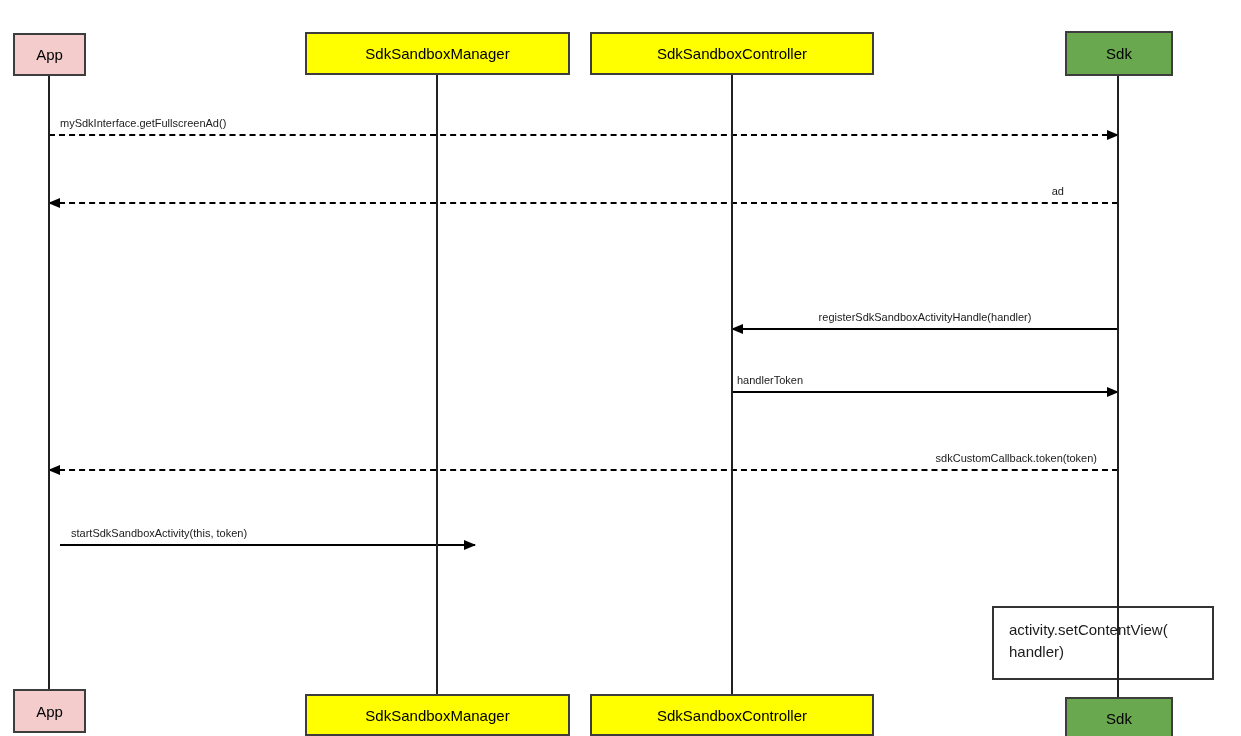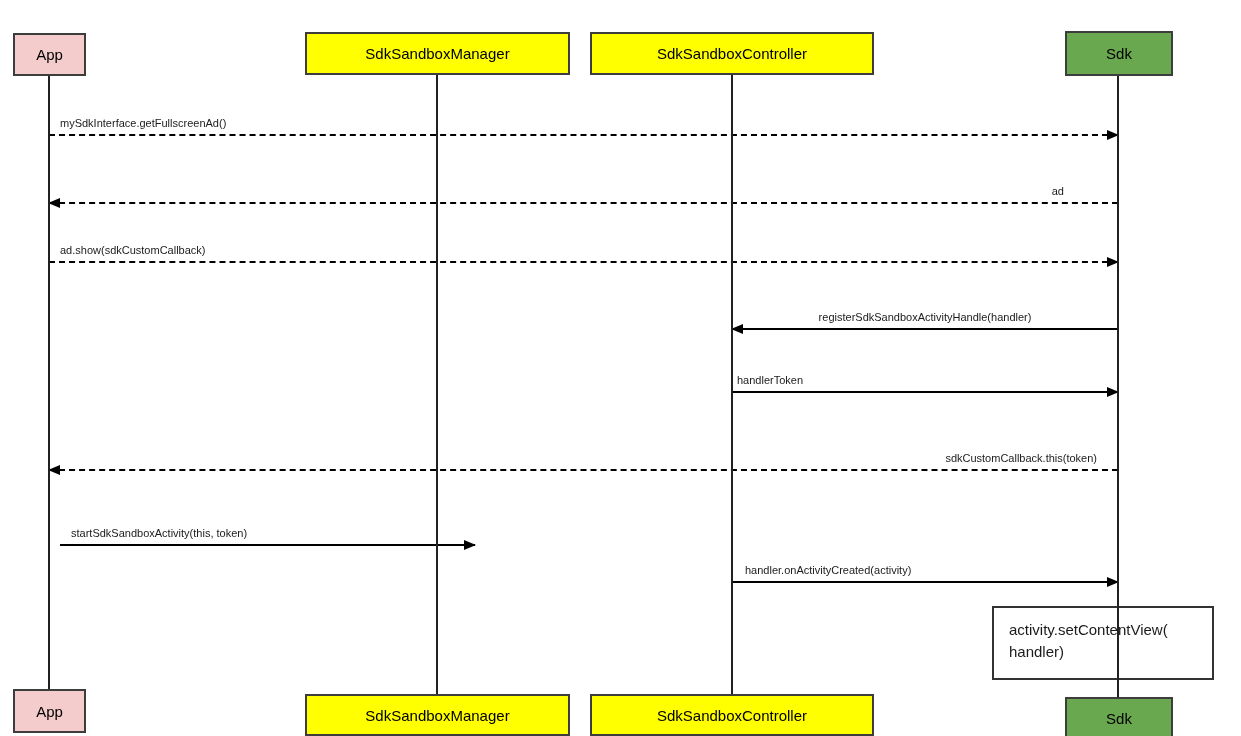--- a/index.html
+++ b/index.html
@@ -107,54 +107,44 @@
     <div class="msg-line dashed"></div>
     <div class="arrow-head right"></div>
   </div>
 
   <div class="msg" style="left:49px;top:154px;width:1069px">
     <div class="msg-label" style="left:auto;right:54px">ad</div>
     <div class="msg-line dashed"></div>
     <div class="arrow-head left"></div>
   </div>
 
-  <div class="msg" style="left:49px;top:213px;width:1069px">
-    <div class="msg-label">ad.show(sdkCustomCallback)</div>
-    <div class="msg-line dashed"></div>
-    <div class="arrow-head right"></div>
-  </div>
 
   <div class="msg" style="left:732px;top:343px;width:386px">
     <div class="msg-label" style="left:5px">handlerToken</div>
     <div class="msg-line"></div>
     <div class="arrow-head right"></div>
   </div>
 
   <div class="msg" style="left:732px;top:280px;width:386px">
     <div class="msg-label" style="left:0;right:0;text-align:center">registerSdkSandboxActivityHandle(handler)</div>
     <div class="msg-line"></div>
     <div class="arrow-head left"></div>
   </div>
 
   <div class="msg" style="left:49px;top:421px;width:1069px">
-    <div class="msg-label" style="left:auto;right:21px">sdkCustomCallback.this(token)</div>
+    <div class="msg-label" style="left:auto;right:21px">sdkCustomCallback.token(token)</div>
     <div class="msg-line dashed"></div>
     <div class="arrow-head left"></div>
   </div>
 
   <div class="msg" style="left:60px;top:496px;width:415px">
     <div class="msg-label">startSdkSandboxActivity(this, token)</div>
     <div class="msg-line"></div>
     <div class="arrow-head right"></div>
   </div>
 
-  <div class="msg" style="left:732px;top:533px;width:386px">
-    <div class="msg-label" style="left:13px">handler.onActivityCreated(activity)</div>
-    <div class="msg-line"></div>
-    <div class="arrow-head right"></div>
-  </div>
 
   <div class="note" style="left:992px;top:590px;width:222px;height:74px">
     <div>activity.setContentView(</div>
     <div>handler)</div>
   </div>
 
 </div>
 
 </body></html>

